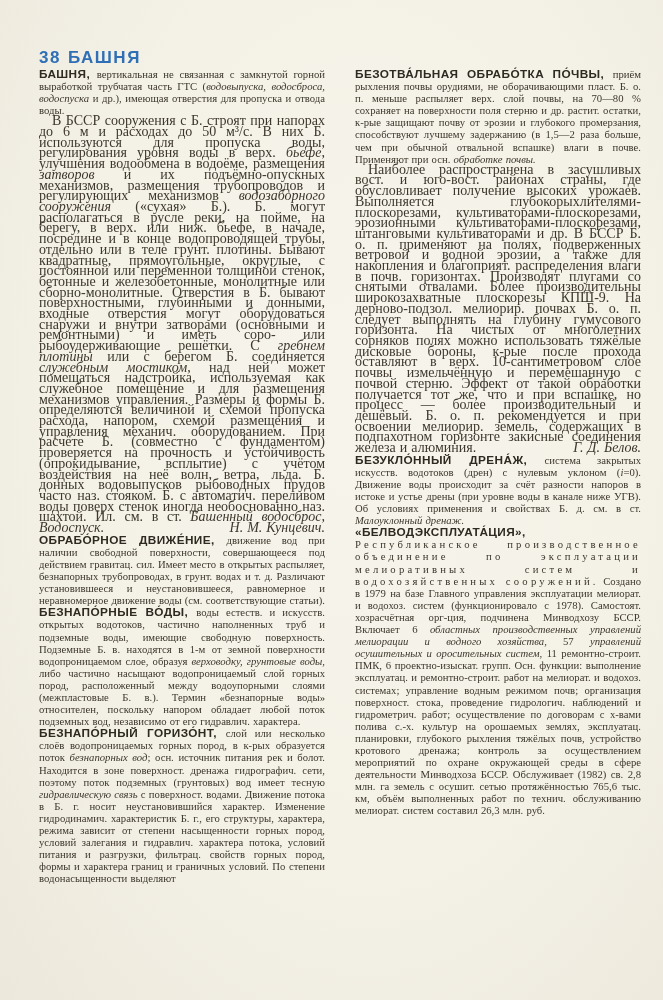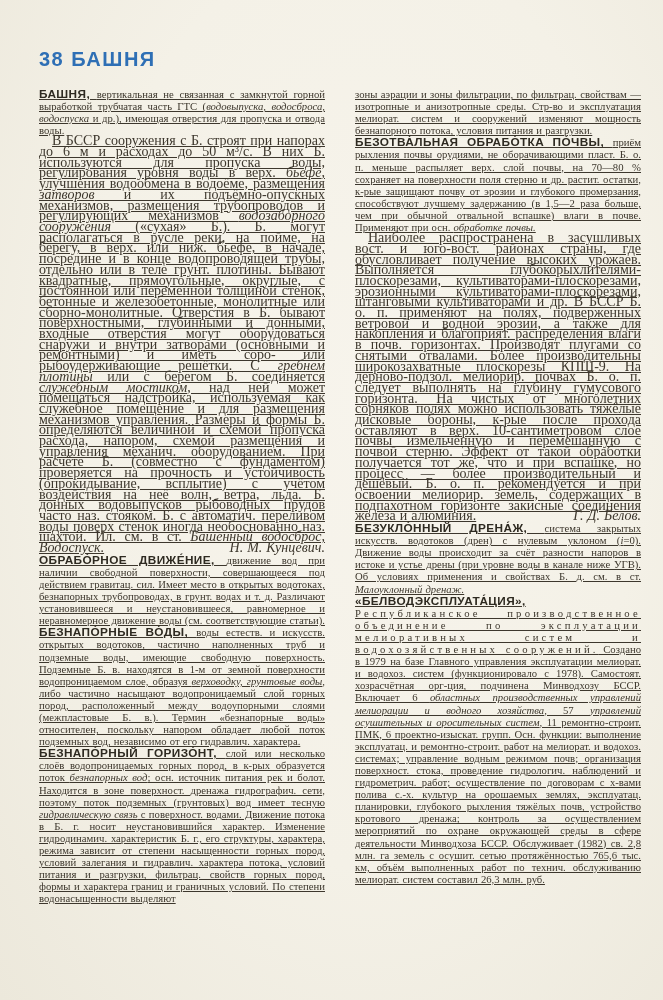--- a/index.html
+++ b/index.html
@@ -18,34 +18,33 @@
     font-family: "Liberation Serif", serif;
     color: #3d372d;
     -webkit-font-smoothing: antialiased;
   }
   .running-head {
     position: absolute;
     left: 39px;
     top: 48px;
     font-family: "Liberation Sans", sans-serif;
     font-weight: bold;
-    font-size: 20px;
+    font-size: 17px;
     letter-spacing: 1.5px;
     color: #2e6fb5;
     white-space: nowrap;
   }
   .running-head .pn { margin-right: 7px; }
   .columns {
     position: absolute;
-    top: 88px;
+    top: 68px;
     left: 39px;
     width: 602px;
     display: flex;
     gap: 30px;
-    text-decoration: underline;
   }
   .col { width: 295px; }
   p.para {
     margin: 0;
     padding: 0;
     text-align: justify;
     font-size: 10.7px;
     line-height: 12.1px;
     word-spacing: 0.5px;
     hyphens: auto;
@@ -77,27 +76,26 @@
 
   <div class="running-head">
     <span class="pn">38</span><span>БАШНЯ</span>
   </div>
 
   <div class="columns">
 
     <div class="col">
       <p class="para normal"><span class="s-hw">БАШНЯ, </span><span>вертикальная не связанная с замкнутой горной выработкой трубчатая часть ГТС (</span><span class="s-i">водовыпуска, водосброса, водоспуска</span><span> и др.), имеющая отверстия для пропуска и отвода воды.</span></p>
       <p class="para small indent"><span>В БССР сооружения с Б. строят при напорах до 6 м и расходах до 50 м³/с. В них Б. используются для пропуска воды, регулирования уровня воды в верх. </span><span class="s-i">бьефе</span><span>, улучшения водообмена в водоёме, размещения </span><span class="s-i">затворов</span><span> и их подъёмно-опускных механизмов, размещения трубопроводов и регулирующих механизмов </span><span class="s-i">водозаборного сооружения</span><span> («сухая» Б.). Б. могут располагаться в русле реки, на пойме, на берегу, в верх. или ниж. бьефе, в начале, посредине и в конце водопроводящей трубы, отдельно или в теле грунт. плотины. Бывают квадратные, прямоугольные, округлые, с постоянной или переменной толщиной стенок, бетонные и железобетонные, монолитные или сборно-монолитные. Отверстия в Б. бывают поверхностными, глубинными и донными, входные отверстия могут оборудоваться снаружи и внутри затворами (основными и ремонтными) и иметь соро- или рыбоудерживающие решётки. С </span><span class="s-i">гребнем плотины</span><span> или с берегом Б. соединяется </span><span class="s-i">служебным мостиком</span><span>, над ней может помещаться надстройка, используемая как служебное помещение и для размещения механизмов управления. Размеры и формы Б. определяются величиной и схемой пропуска расхода, напором, схемой размещения и управления механич. оборудованием. При расчёте Б. (совместно с фундаментом) проверяется на прочность и устойчивость (опрокидывание, всплытие) с учётом воздействия на неё волн, ветра, льда. Б. донных водовыпусков рыбоводных прудов часто наз. стояком. Б. с автоматич. переливом воды поверх стенок иногда необоснованно наз. шахтой. Ил. см. в ст. </span><span class="s-i">Башенный водосброс, Водоспуск.</span><span class="s-sig">Н. М. Кунцевич.</span></p>
-      <p class="para normal"><span class="s-hw">ОБРАБО́РНОЕ ДВИЖЕ́НИЕ, </span><span>движение вод при наличии свободной поверхности, совершающееся под действием гравитац. сил. Имеет место в открытых водотоках, безнапорных трубопроводах, в грунт. водах и т. д. Различают установившееся и неустановившееся, равномерное и неравномерное движение воды (см. соответствующие статьи).</span></p>
+      <p class="para normal"><span class="s-hw">ОБРАБО́РНОЕ ДВИЖЕ́НИЕ, </span><span>движение вод при наличии свободной поверхности, совершающееся под действием гравитац. сил. Имеет место в открытых распыляет, безнапорных трубопроводах, в грунт. водах и т. д. Различают установившееся и неустановившееся, равномерное и неравномерное движение воды (см. соответствующие статьи).</span></p>
       <p class="para normal"><span class="s-hw">БЕЗНАПО́РНЫЕ ВО́ДЫ, </span><span>воды естеств. и искусств. открытых водотоков, частично наполненных труб и подземные воды, имеющие свободную поверхность. Подземные Б. в. находятся в 1-м от земной поверхности водопроницаемом слое, образуя </span><span class="s-i">верховодку, грунтовые воды</span><span>, либо частично насыщают водопроницаемый слой горных пород, расположенный между водоупорными слоями (межпластовые Б. в.). Термин «безнапорные воды» относителен, поскольку напором обладает любой поток подземных вод, независимо от его гидравлич. характера.</span></p>
       <p class="para normal"><span class="s-hw">БЕЗНАПО́РНЫЙ ГОРИЗО́НТ, </span><span>слой или несколько слоёв водопроницаемых горных пород, в к-рых образуется поток </span><span class="s-i">безнапорных вод</span><span>; осн. источник питания рек и болот. Находится в зоне поверхност. дренажа гидрографич. сети, поэтому поток подземных (грунтовых) вод имеет тесную </span><span class="s-i">гидравлическую связь</span><span> с поверхност. водами. Движение потока в Б. г. носит неустановившийся характер. Изменение гидродинамич. характеристик Б. г., его структуры, характера, режима зависит от степени насыщенности горных пород, условий залегания и гидравлич. характера потока, условий питания и разгрузки, фильтрац. свойств горных пород, формы и характера границ и граничных условий. По степени водонасыщенности выделяют</span></p>
     </div>
 
     <div class="col">
-      <p class="para normal"><span>зоны аэрации и зоны фильтрации, по фильтрац. свойствам — изотропные и анизотропные среды. Стр-во и эксплуатация мелиорат. систем и сооружений изменяют мощность безнапорного потока, условия питания и разгрузки.</span></p>
       <p class="para normal"><span class="s-hw">БЕЗОТВА́ЛЬНАЯ ОБРАБО́ТКА ПО́ЧВЫ, </span><span>приём рыхления почвы орудиями, не оборачивающими пласт. Б. о. п. меньше распыляет верх. слой почвы, на 70—80 % сохраняет на поверхности поля стерню и др. растит. остатки, к-рые защищают почву от эрозии и глубокого промерзания, способствуют лучшему задержанию (в 1,5—2 раза больше, чем при обычной отвальной вспашке) влаги в почве. Применяют при осн. </span><span class="s-i">обработке почвы.</span></p>
       <p class="para small indent"><span>Наиболее распространена в засушливых вост. и юго-вост. районах страны, где обусловливает получение высоких урожаев. Выполняется глубокорыхлителями-плоскорезами, культиваторами-плоскорезами, эрозионными культиваторами-плоскорезами, штанговыми культиваторами и др. В БССР Б. о. п. применяют на полях, подверженных ветровой и водной эрозии, а также для накопления и благоприят. распределения влаги в почв. горизонтах. Производят плугами со снятыми отвалами. Более производительны широкозахватные плоскорезы КПШ-9. На дерново-подзол. мелиорир. почвах Б. о. п. следует выполнять на глубину гумусового горизонта. На чистых от многолетних сорняков полях можно использовать тяжёлые дисковые бороны, к-рые после прохода оставляют в верх. 10-сантиметровом слое почвы измельчённую и перемешанную с почвой стерню. Эффект от такой обработки получается тот же, что и при вспашке, но процесс — более производительный и дешёвый. Б. о. п. рекомендуется и при освоении мелиорир. земель, содержащих в подпахотном горизонте закисные соединения железа и алюминия.</span><span class="s-sig">Г. Д. Белов.</span></p>
       <p class="para normal"><span class="s-hw">БЕЗУКЛО́ННЫЙ ДРЕНА́Ж, </span><span>система закрытых искусств. водотоков (дрен) с нулевым уклоном (</span><span class="s-i">i</span><span>=0). Движение воды происходит за счёт разности напоров в истоке и устье дрены (при уровне воды в канале ниже УГВ). Об условиях применения и свойствах Б. д. см. в ст. </span><span class="s-i">Малоуклонный дренаж.</span></p>
       <p class="para normal"><span class="s-hw">«БЕЛВОДЭКСПЛУАТА́ЦИЯ», </span><span class="s-sp">Республиканское производственное объединение по эксплуатации мелиоративных систем и водохозяйственных сооружений.</span><span> Создано в 1979 на базе Главного управления эксплуатации мелиорат. и водохоз. систем (функционировало с 1978). Самостоят. хозрасчётная орг-ция, подчинена Минводхозу БССР. Включает 6 </span><span class="s-i">областных производственных управлений мелиорации и водного хозяйства</span><span>, 57 </span><span class="s-i">управлений осушительных и оросительных систем</span><span>, 11 ремонтно-строит. ПМК, 6 проектно-изыскат. групп. Осн. функции: выполнение эксплуатац. и ремонтно-строит. работ на мелиорат. и водохоз. системах; управление водным режимом почв; организация поверхност. стока, проведение гидрологич. наблюдений и гидрометрич. работ; осуществление по договорам с х-вами полива с.-х. культур на орошаемых землях, эксплуатац. планировки, глубокого рыхления тяжёлых почв, устройство кротового дренажа; контроль за осуществлением мероприятий по охране окружающей среды в сфере деятельности Минводхоза БССР. Обслуживает (1982) св. 2,8 млн. га земель с осушит. сетью протяжённостью 765,6 тыс. км, объём выполненных работ по технич. обслуживанию мелиорат. систем составил 26,3 млн. руб.</span></p>
     </div>
 
   </div>
 </div>
 
 </body></html>

